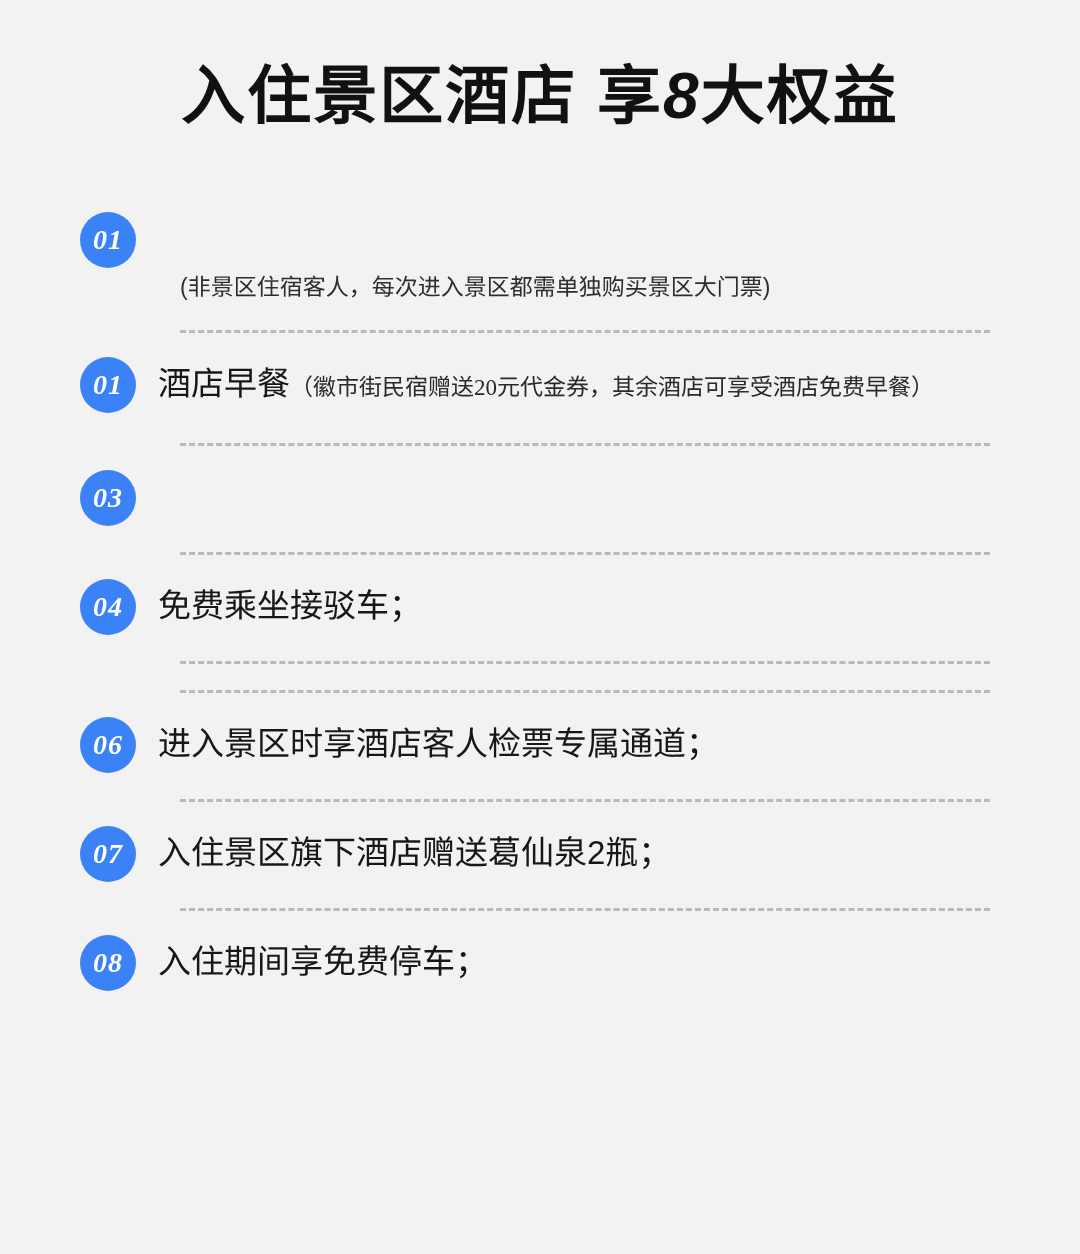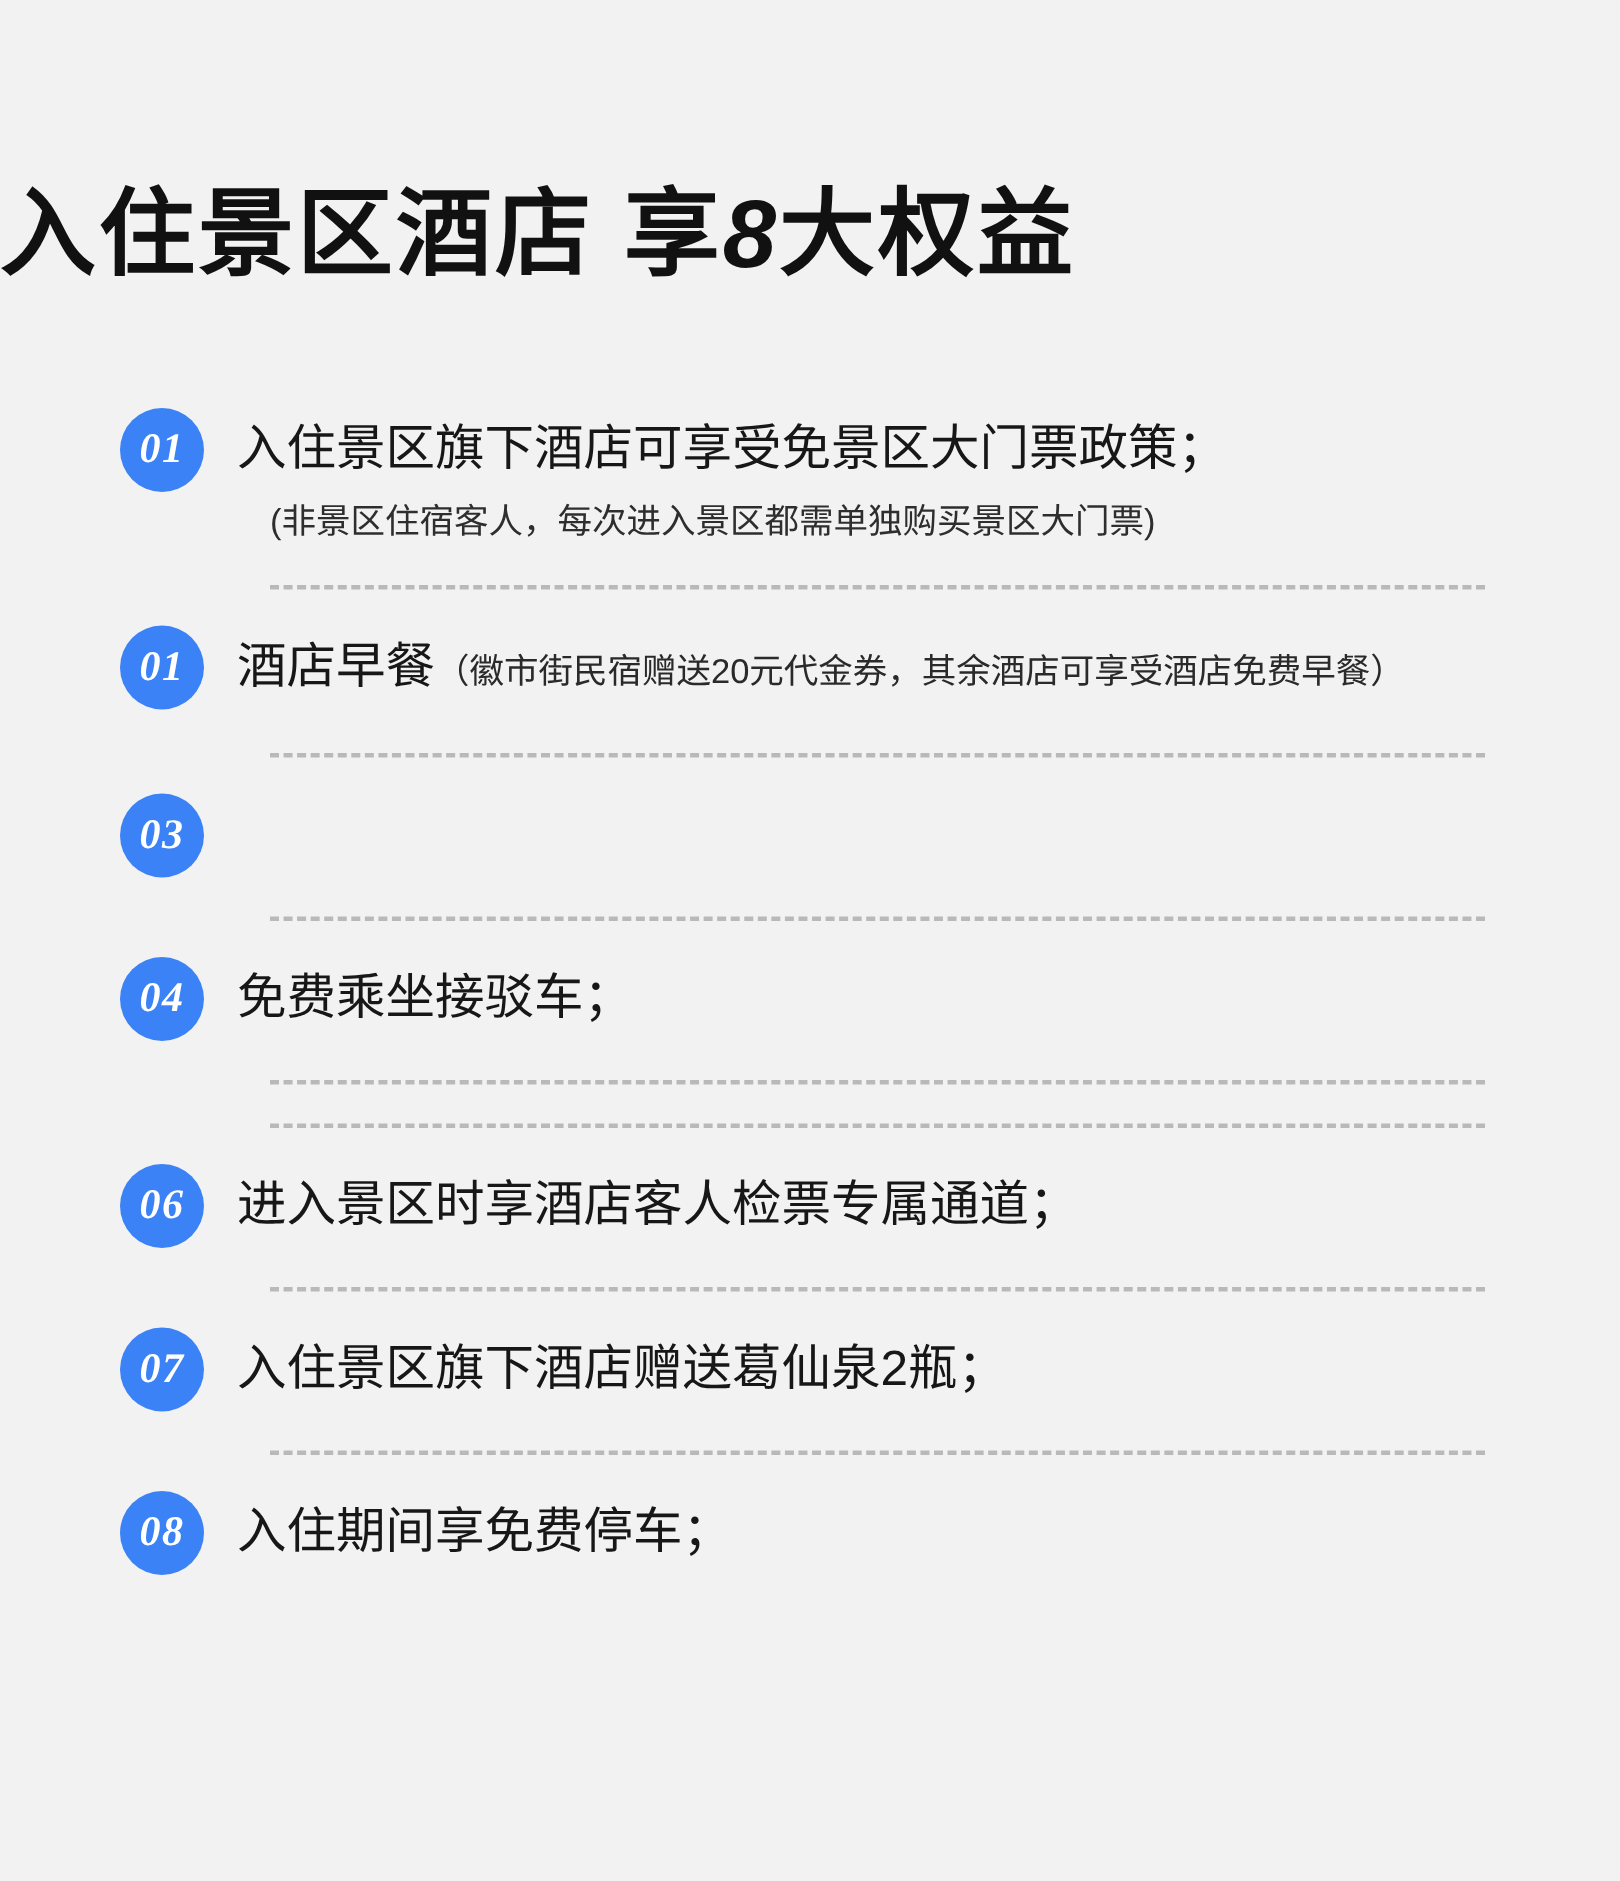--- a/index.html
+++ b/index.html
@@ -14,26 +14,26 @@
     color: #1a1a1a;
     overflow: hidden;
   }
   .page {
     position: relative;
     width: 1080px;
     height: 1254px;
     box-sizing: border-box;
   }
   .title {
-    text-align: left;
+    text-align: center;
     font-size: 64px;
     font-weight: bold;
     letter-spacing: 2px;
     color: #111111;
-    padding-top: 120px;
+    padding-top: 60px;
     line-height: 1.15;
     white-space: nowrap;
   }
   .title .em {
     font-style: italic;
     font-weight: bold;
   }
   .list {
     margin-top: 76px;
     padding: 0 70px 0 80px;
@@ -69,20 +69,21 @@
     color: #171717;
     font-weight: 500;
   }
   .text .main {
     font-size: 33px;
   }
   .text .note-inline {
     font-size: 23px;
     color: #2a2a2a;
     font-weight: normal;
+    font-family: Liberation Serif, serif;
   }
   .subnote {
     padding-left: 100px;
     font-size: 23px;
     color: #2e2e2e;
     margin-top: 2px;
     line-height: 34px;
   }
   .divider {
     border-top: 3px dashed #b9b9b9;
@@ -100,23 +101,20 @@
 
   <div class="title">
     <span>入住景区酒店 享</span><span class="em">8</span><span>大权益</span>
   </div>
 
   <div class="list">
 
     <div class="item">
       <div class="row">
         <div class="badge">01</div>
-        <div class="text">
-          <span class="main">入住景区旗下酒店可享受免景区大门票政策；</span>
-        </div>
       </div>
       <div class="subnote">(非景区住宿客人，每次进入景区都需单独购买景区大门票)</div>
       <div class="divider"></div>
     </div>
 
     <div class="item">
       <div class="row">
         <div class="badge">01</div>
         <div class="text">
           <span class="main">酒店早餐</span><span class="note-inline">（徽市街民宿赠送20元代金券，其余酒店可享受酒店免费早餐）</span>

